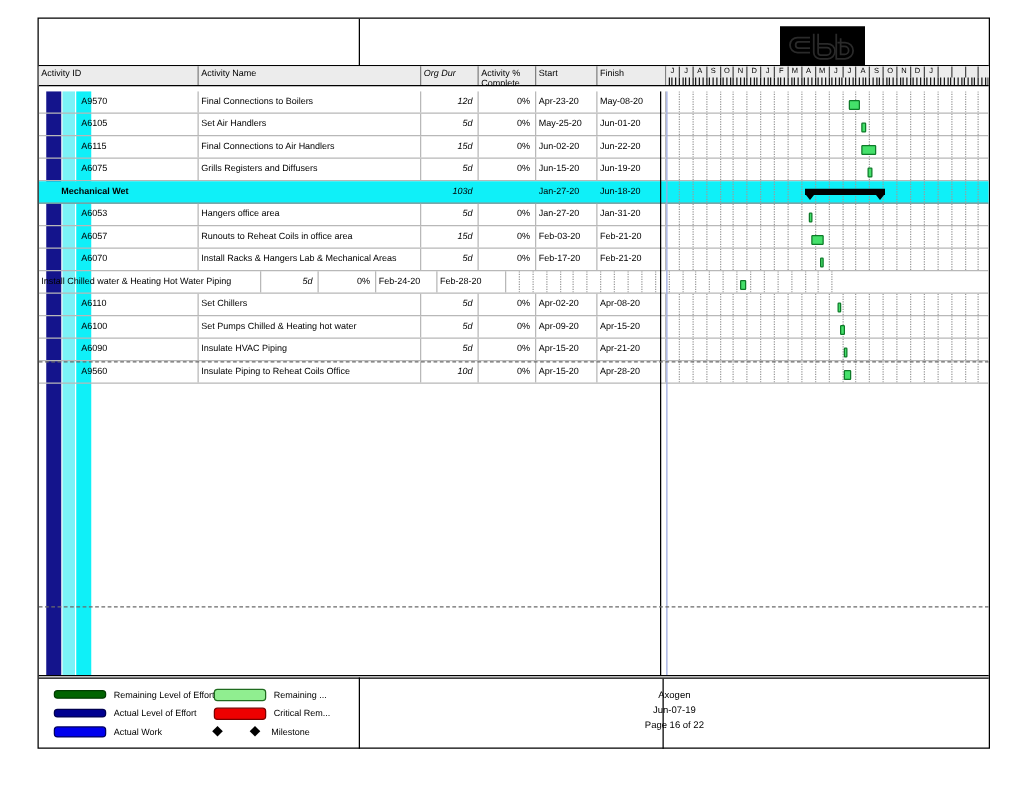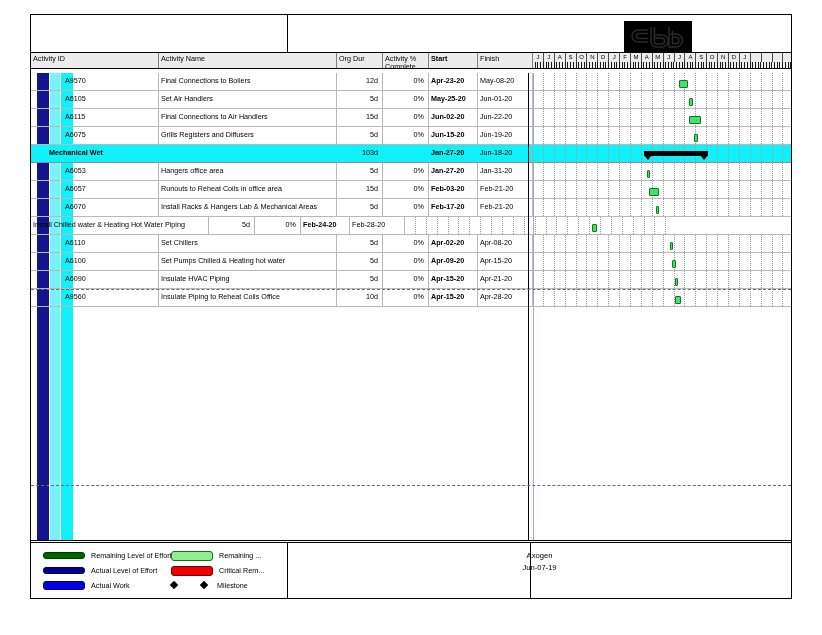--- a/index.html
+++ b/index.html
@@ -80,23 +80,23 @@
     font-size: 7.2px;
     line-height: 8px;
     color: #000;
     overflow: hidden;
     white-space: normal;
   }
 
   
   .c-id     { width: 128px; }
   .c-name   { width: 178px; }
-  .c-dur    { width: 46px; }
+  .c-dur    { width: 46px; font-style: italic; }
   .c-pct    { width: 46px; }
-  .c-start  { width: 49px; font-weight: bold; }
+  .c-start  { width: 49px; }
   .c-finish { width: 55px; }
   .c-gantt  { flex: 1; }
 
   
   #gantt-header {
     position: relative;
     height: 100%;
     background: #ececec;
     overflow: hidden;
   }
@@ -1079,18 +1079,19 @@
               <span class="dia d2"></span>
             </div>
             <span>Milestone</span>
           </div>
         </div>
     </div>
     <div id="footer-center">
       <div id="footer-center-inner">
         <div>Axogen</div>
         <div>Jun-07-19</div>
+        <div>Page 16 of 22</div>
       </div>
       <div id="footer-right-div"></div>
     </div>
   </div>
 
 </div>
 
 </body></html>

